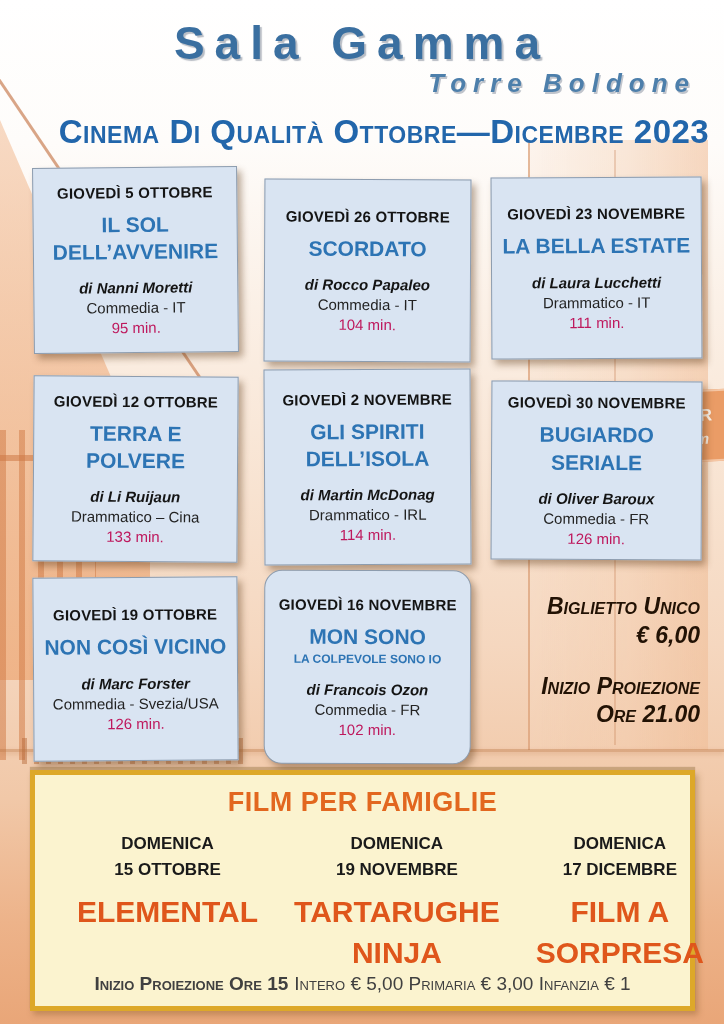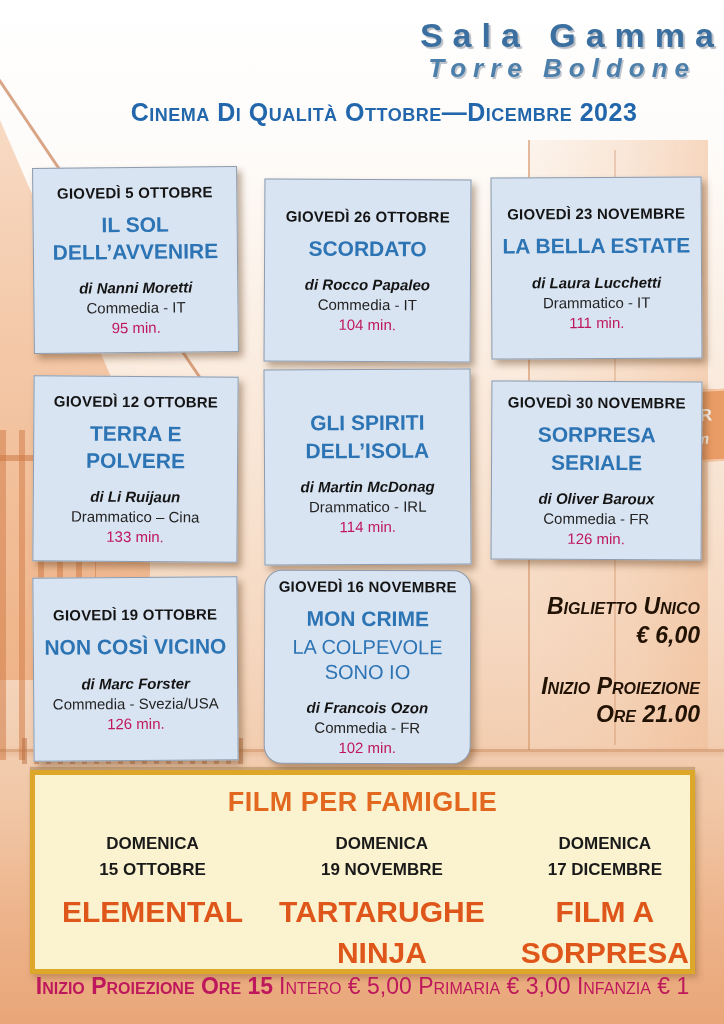--- a/index.html
+++ b/index.html
@@ -43,64 +43,64 @@
     background:linear-gradient(90deg,rgba(247,219,196,.25) 0%,rgba(244,205,174,.45) 55%,rgba(240,190,152,.6) 100%);}
   .bg-door-line{right:108px;top:150px;width:2px;height:595px;background:rgba(198,130,86,.3);}
   .bg-pavement-line{left:0;top:749px;width:724px;height:3px;background:rgba(186,115,66,.4);box-shadow:0 2px 4px rgba(186,115,66,.3);}
   .bg-sign{right:-8px;top:390px;width:66px;height:72px;background:#ea9c66;border-radius:8px 0 0 8px;
     transform:rotate(-3deg);z-index:1;color:#fdf7ef;display:flex;flex-direction:column;align-items:flex-start;
     justify-content:center;padding-left:9px;box-shadow:inset 0 0 0 2px rgba(255,240,225,.5);}
   .bg-sign .sign-l1{font-weight:bold;font-size:17px;letter-spacing:1px;}
   .bg-sign .sign-l2{font-weight:bold;font-style:italic;font-size:15px;margin-top:4px;}
   
   .header{position:relative;z-index:2;}
-  .title{margin-top:16px;text-align:right;font-size:34px;font-weight:bold;letter-spacing:10px;
+  .title{margin-top:16px;text-align:center;font-size:46px;font-weight:bold;letter-spacing:10px;
     color:var(--header-blue);text-shadow:2px 2px 1px rgba(125,135,150,.55);}
   .subtitle{text-align:right;margin:-2px 28px 0 0;font-size:26px;font-weight:bold;font-style:italic;
     letter-spacing:7px;color:var(--subtitle-blue);text-shadow:1.5px 1.5px 0 rgba(130,140,155,.5);}
-  .season{margin-top:14px;text-align:center;font-variant:small-caps;font-weight:bold;font-size:25px;
+  .season{margin-top:14px;text-align:center;font-variant:small-caps;font-weight:bold;font-size:33px;
     letter-spacing:.5px;color:var(--season-blue);padding-left:44px;}
   
   .card{position:absolute;z-index:2;background:var(--card-bg);border:1px solid var(--card-border);
     box-shadow:4px 5px 7px rgba(101,67,33,.45);
     display:flex;flex-direction:column;justify-content:center;align-items:center;
     text-align:center;padding:10px 5px;}
   .card-date{font-weight:bold;font-size:15px;color:var(--ink);letter-spacing:.2px;}
   .card-title{font-weight:bold;font-size:21px;line-height:1.3;color:var(--accent-blue);margin-top:10px;}
-  .card-subtitle{font-weight:normal;font-size:20px;line-height:1.25;color:var(--accent-blue);margin-top:2px;}
+  .card-subtitle{font-weight:bold;font-size:12px;line-height:1.25;color:var(--accent-blue);margin-top:2px;}
   .card-subtitle:empty{display:none;}
   .card-director{font-weight:bold;font-style:italic;font-size:15px;color:var(--ink);margin-top:14px;}
   .card-genre{font-size:15px;color:#232323;margin-top:3px;}
   .card-duration{font-size:15px;color:#be185d;margin-top:3px;}
   .c1{left:33px;top:167px;width:205px;height:186px;transform:rotate(-.6deg);}
   .c2{left:264px;top:179px;width:207px;height:183px;transform:rotate(.3deg);}
   .c3{left:491px;top:177px;width:211px;height:182px;transform:rotate(-.3deg);}
   .c4{left:33px;top:376px;width:205px;height:186px;transform:rotate(.4deg);}
   .c5{left:264px;top:369px;width:207px;height:196px;transform:rotate(-.3deg);}
   .c6{left:491px;top:381px;width:211px;height:179px;transform:rotate(.3deg);}
   .c7{left:33px;top:577px;width:205px;height:184px;transform:rotate(-.4deg);}
   .c8{left:264px;top:570px;width:207px;height:194px;transform:rotate(.2deg);border-radius:18px;}
   
   .ticket{position:absolute;z-index:2;left:494px;top:592px;width:206px;text-align:right;
     color:#221204;font-weight:bold;font-variant:small-caps;font-style:italic;}
   .ticket-line{font-size:23px;line-height:1.25;}
   .ticket-gap{height:22px;}
   
-  .family{position:absolute;z-index:2;left:30px;top:770px;width:665px;height:204px;
+  .family{position:absolute;z-index:2;left:30px;top:770px;width:665px;height:241px;
     background:var(--family-bg);border:5px solid var(--family-border);
     box-shadow:0 -3px 1px rgba(110,75,20,.3),3px 4px 6px rgba(120,80,30,.35);
     display:flex;flex-direction:column;}
   .family-title{text-align:center;margin-top:12px;font-weight:bold;font-size:27px;
     letter-spacing:.5px;color:var(--orange);}
-  .family-grid{display:flex;margin-top:13px;padding:0 9px;}
+  .family-grid{display:flex;margin-top:13px;padding:0 24px;}
   .family-col{flex:1;text-align:center;}
   .family-day,.family-date{font-weight:bold;font-size:17px;line-height:1.5;color:#1a1a1a;}
   .family-film{font-weight:bold;font-size:30px;line-height:1.35;color:var(--film-orange);margin:10px 18px 0;}
   .family-footer{margin-top:auto;margin-bottom:27px;text-align:center;font-variant:small-caps;
-    font-size:23px;color:#be185d;}
+    font-size:19px;color:#404040;}
   .family-footer .fb{font-weight:bold;margin-right:6px;}
 </style>
 </head>
 <body>
 
 <div class="poster">
 
   <div class="bg bg-roofline"></div>
   <div class="bg bg-wall-triangle"></div>
   <div class="bg bg-gate"></div>
@@ -150,48 +150,49 @@
   <div class="card c4">
     <div class="card-date">GIOVEDÌ 12 OTTOBRE</div>
     <div class="card-title">TERRA E POLVERE</div>
 
     <div class="card-director">di Li Ruijaun</div>
     <div class="card-genre">Drammatico – Cina</div>
     <div class="card-duration">133 min.</div>
   </div>
 
   <div class="card c5">
+    <div class="card-date">GIOVEDÌ 2 NOVEMBRE</div>
     <div class="card-title">GLI SPIRITI DELL’ISOLA</div>
 
     <div class="card-director">di Martin McDonag</div>
     <div class="card-genre">Drammatico - IRL</div>
     <div class="card-duration">114 min.</div>
   </div>
 
   <div class="card c6">
     <div class="card-date">GIOVEDÌ 30 NOVEMBRE</div>
-    <div class="card-title">SORPRESA SERIALE</div>
+    <div class="card-title">BUGIARDO SERIALE</div>
 
     <div class="card-director">di Oliver Baroux</div>
     <div class="card-genre">Commedia - FR</div>
     <div class="card-duration">126 min.</div>
   </div>
 
   <div class="card c7">
     <div class="card-date">GIOVEDÌ 19 OTTOBRE</div>
     <div class="card-title">NON COSÌ VICINO</div>
 
     <div class="card-director">di Marc Forster</div>
     <div class="card-genre">Commedia - Svezia/USA</div>
     <div class="card-duration">126 min.</div>
   </div>
 
   <div class="card c8">
     <div class="card-date">GIOVEDÌ 16 NOVEMBRE</div>
-    <div class="card-title">MON CRIME</div>
+    <div class="card-title">MON SONO</div>
     <div class="card-subtitle">LA COLPEVOLE SONO IO</div>
     <div class="card-director">di Francois Ozon</div>
     <div class="card-genre">Commedia - FR</div>
     <div class="card-duration">102 min.</div>
   </div>
 
   <div class="ticket">
     <div class="ticket-line">Biglietto Unico</div>
     <div class="ticket-line">€ 6,00</div>
     <div class="ticket-gap"></div>

